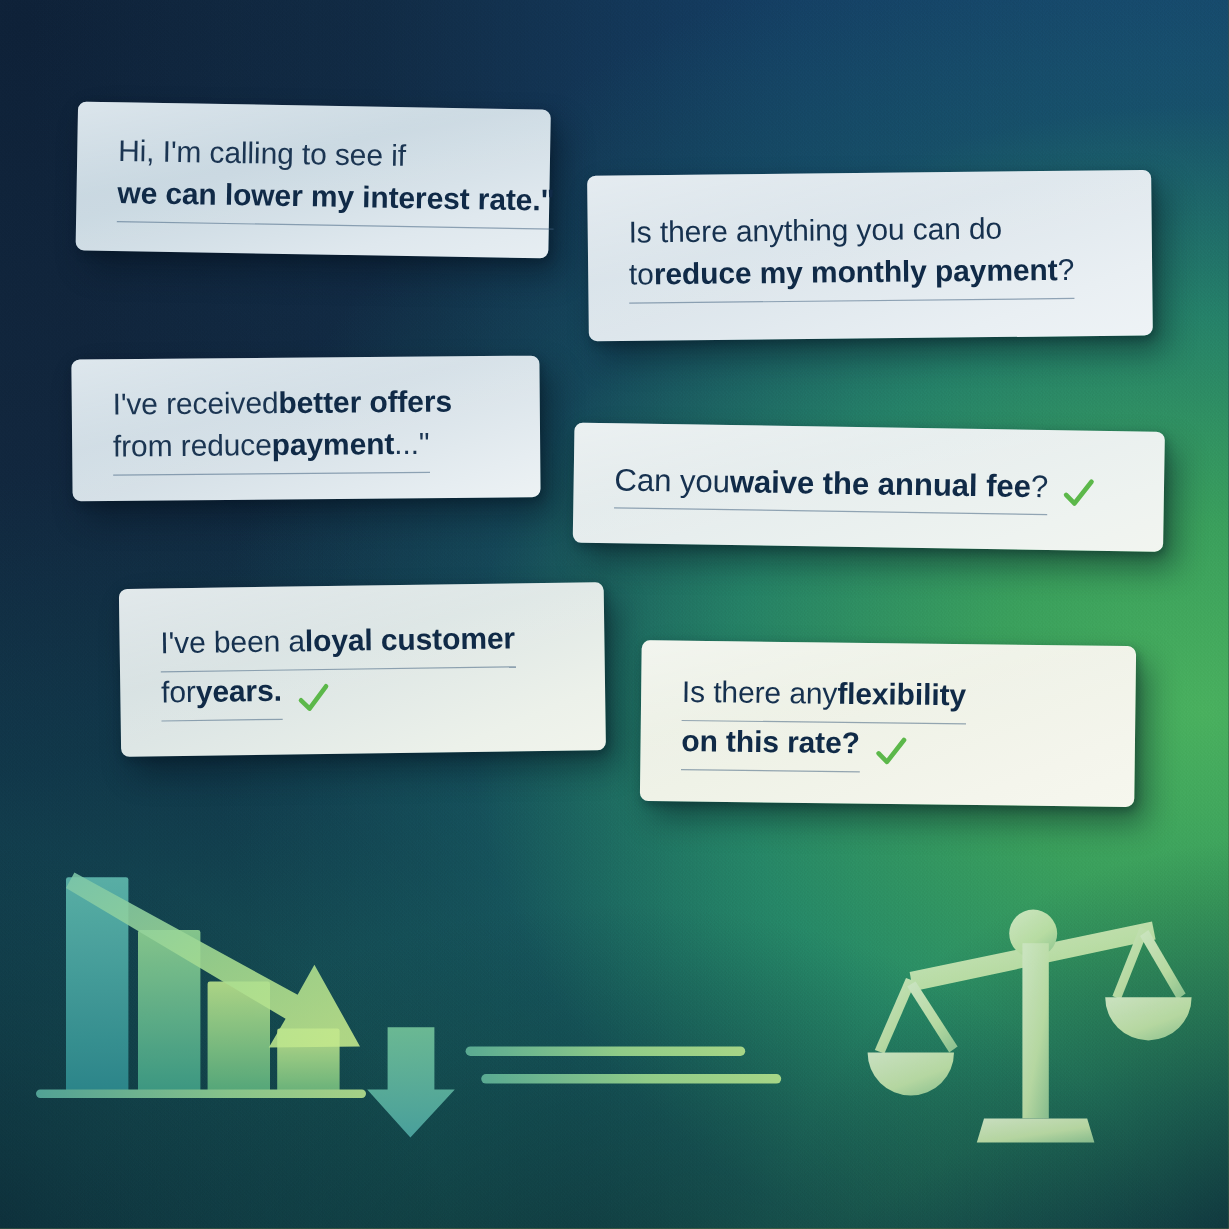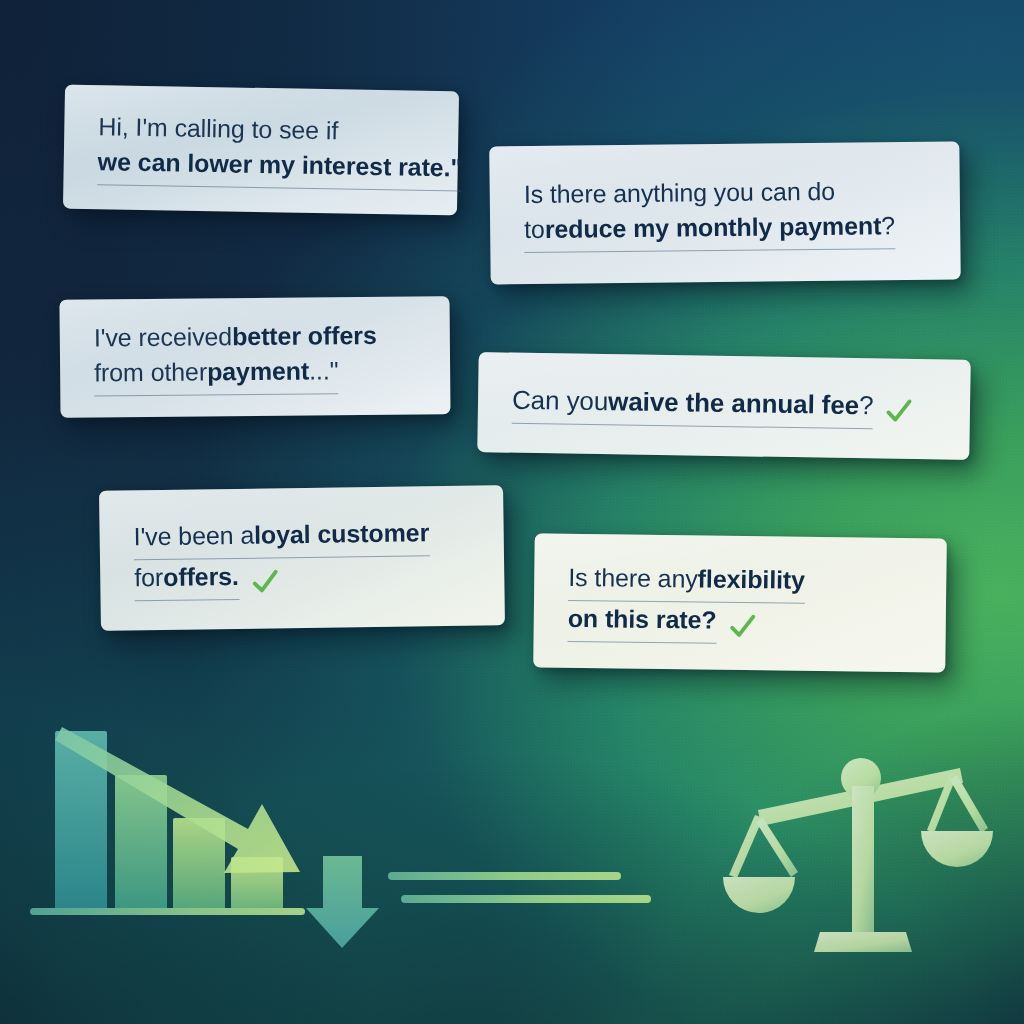--- a/index.html
+++ b/index.html
@@ -218,39 +218,39 @@
       </div>
       <div class="line ul">
         <span class="txt"><span class="seg">to </span><span class="seg bold">reduce my monthly payment</span><span class="seg">?</span></span>
       </div>
     </div>
   <div class="card" id="card3">
       <div class="line">
         <span class="txt"><span class="seg">I've received </span><span class="seg bold">better offers</span></span>
       </div>
       <div class="line ul">
-        <span class="txt"><span class="seg">from other </span><span class="seg bold">payment</span><span class="seg">..."</span></span>
+        <span class="txt"><span class="seg">from reduce </span><span class="seg bold">payment</span><span class="seg">..."</span></span>
       </div>
     </div>
   <div class="card" id="card4">
       <div class="line ul">
         <span class="txt"><span class="seg">Can you </span><span class="seg bold">waive the annual fee</span><span class="seg">?</span></span>
         <span class="check">
           <svg viewBox="0 0 32 32">
             <path d="M4 17 L12 25 L28 4" fill="none" stroke="#5cb84a" stroke-width="4.4" stroke-linecap="round" stroke-linejoin="round"></path>
           </svg>
         </span>
       </div>
     </div>
   <div class="card" id="card5">
       <div class="line ul">
         <span class="txt"><span class="seg">I've been a </span><span class="seg bold">loyal customer</span></span>
       </div>
       <div class="line ul">
-        <span class="txt"><span class="seg">for </span><span class="seg bold">offers.</span></span>
+        <span class="txt"><span class="seg">for </span><span class="seg bold">years.</span></span>
         <span class="check">
           <svg viewBox="0 0 32 32">
             <path d="M4 17 L12 25 L28 4" fill="none" stroke="#5cb84a" stroke-width="4.4" stroke-linecap="round" stroke-linejoin="round"></path>
           </svg>
         </span>
       </div>
     </div>
   <div class="card" id="card6">
       <div class="line ul">
         <span class="txt"><span class="seg">Is there any </span><span class="seg bold">flexibility</span></span>

